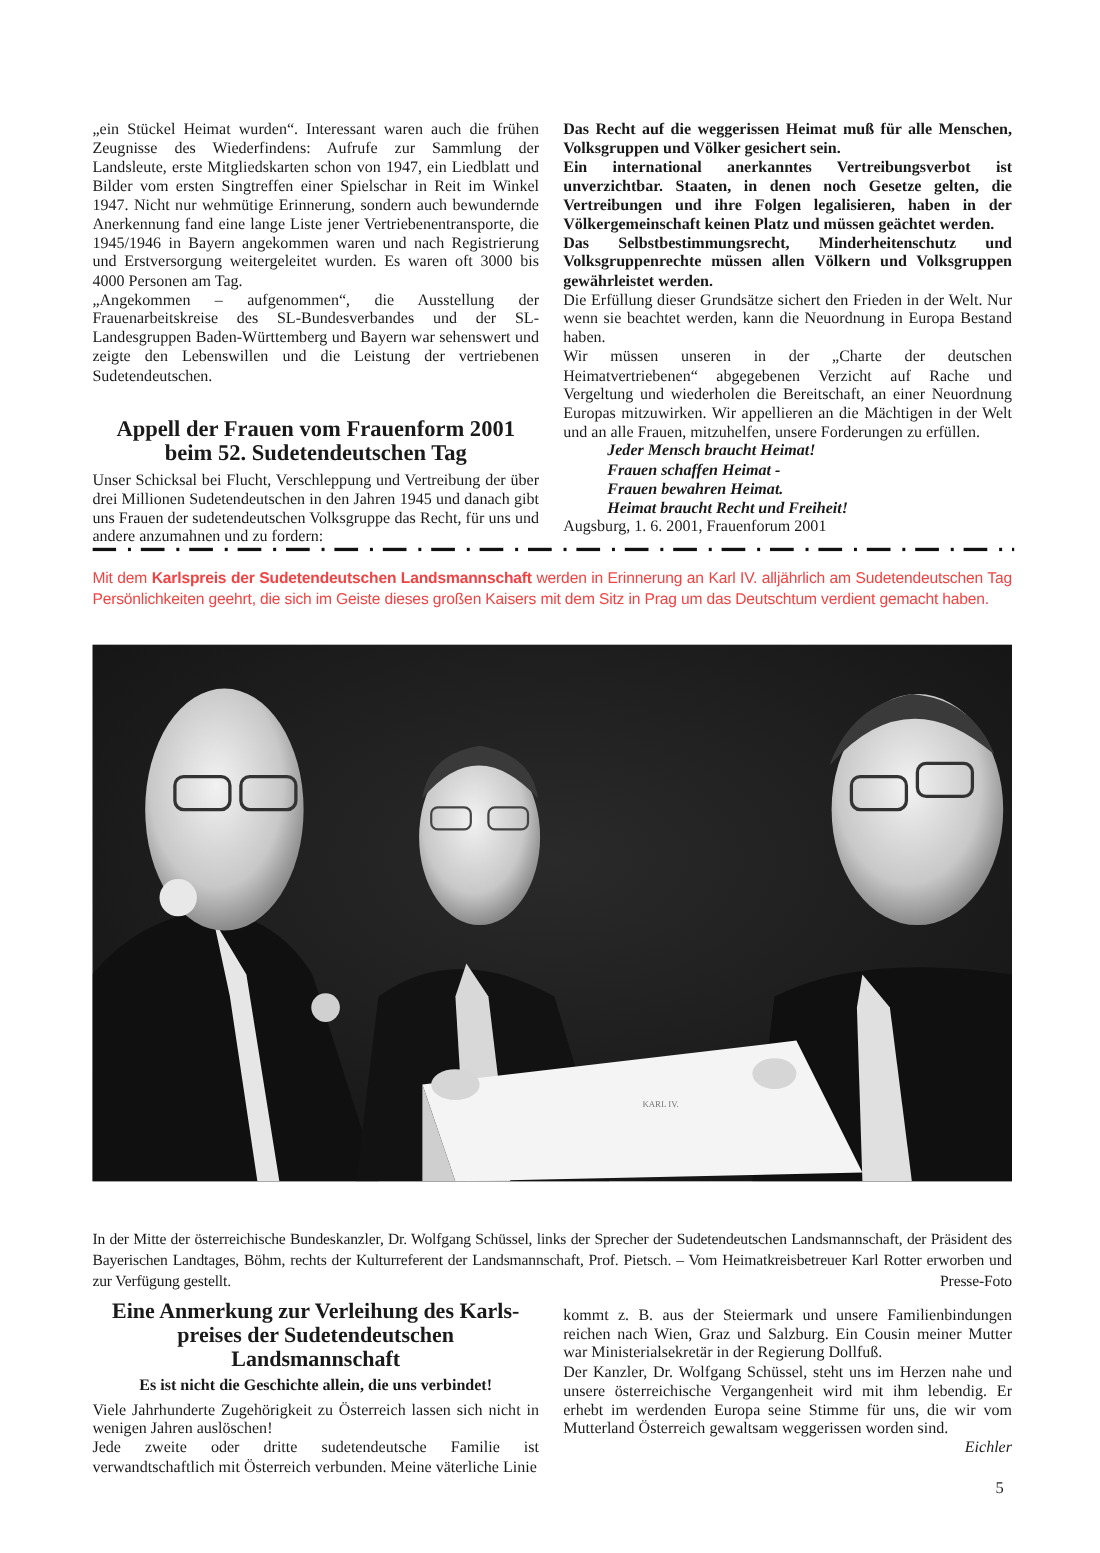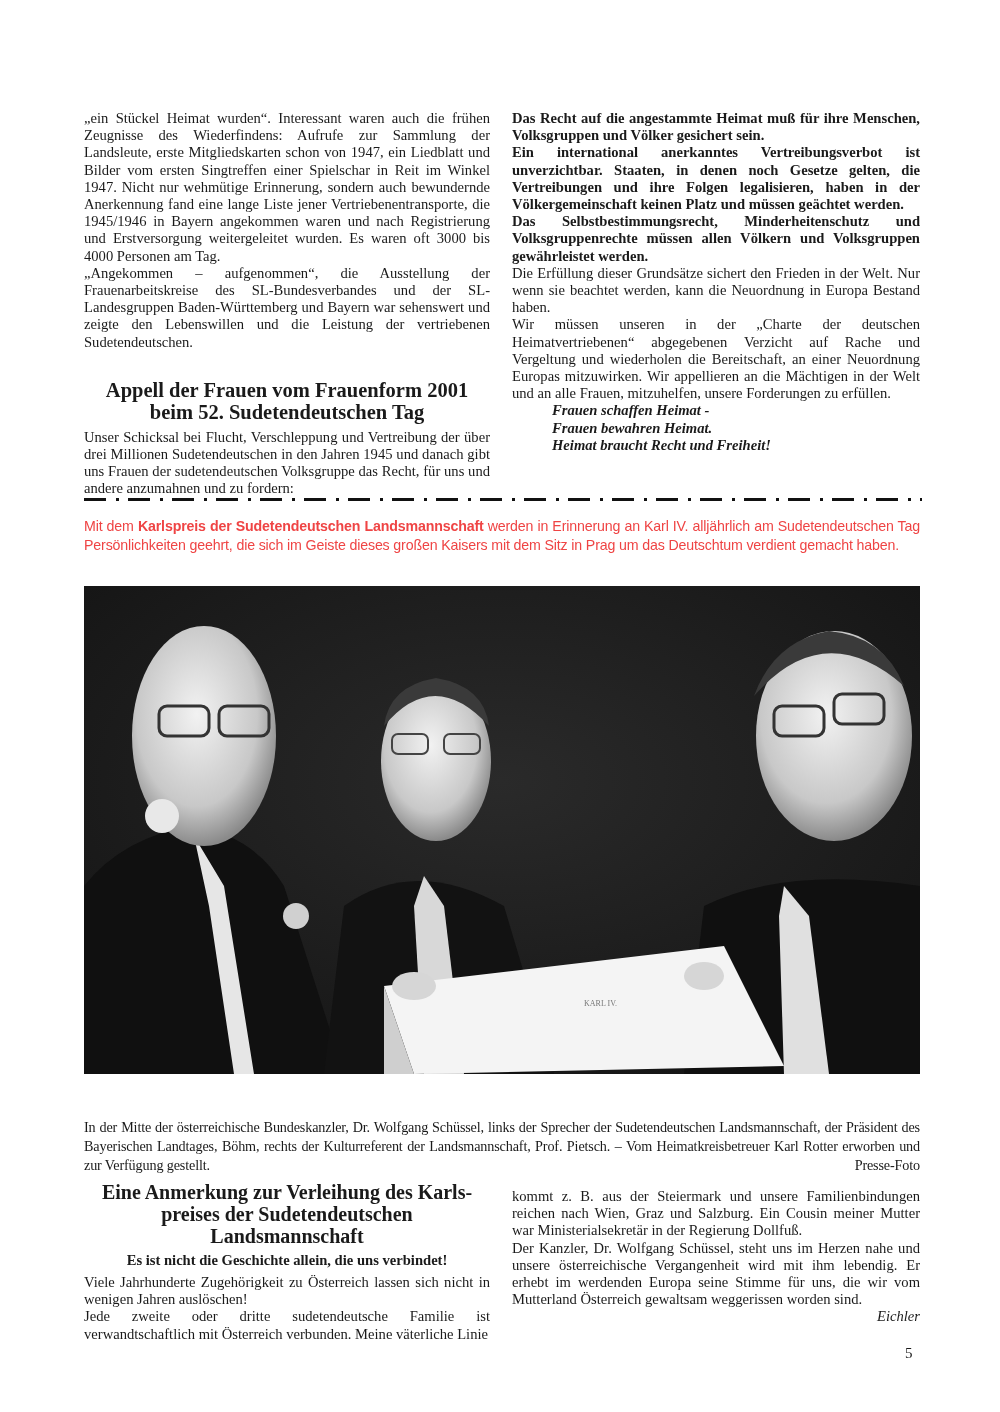--- a/index.html
+++ b/index.html
@@ -62,30 +62,32 @@
   <p>„ein Stückel Heimat wurden“. Interessant waren auch die frühen Zeugnisse des Wiederfindens: Aufrufe zur Sammlung der Landsleute, erste Mitgliedskarten schon von 1947, ein Liedblatt und Bilder vom ersten Singtreffen einer Spielschar in Reit im Winkel 1947. Nicht nur wehmütige Erinnerung, sondern auch bewundernde Anerkennung fand eine lange Liste jener Vertriebenentransporte, die 1945/1946 in Bayern angekommen waren und nach Registrierung und Erstversorgung weitergeleitet wurden. Es waren oft 3000 bis 4000 Personen am Tag.</p>
   <p>„Angekommen – aufgenommen“, die Ausstellung der Frauenarbeitskreise des SL-Bundesverbandes und der SL-Landesgruppen Baden-Württemberg und Bayern war sehenswert und zeigte den Lebenswillen und die Leistung der vertriebenen Sudetendeutschen.</p>
   <div class="heading">
     <div>Appell der Frauen vom Frauenform 2001</div>
     <div>beim 52. Sudetendeutschen Tag</div>
   </div>
   <p>Unser Schicksal bei Flucht, Verschleppung und Vertreibung der über drei Millionen Sudetendeutschen in den Jahren 1945 und danach gibt uns Frauen der sudetendeutschen Volksgruppe das Recht, für uns und andere anzumahnen und zu fordern:</p>
 </div>
 
 <div class="col col-right serif">
-  <p class="bold">Das Recht auf die angestammte Heimat muß für ihre Menschen, Volksgruppen und Völker gesichert sein.</p>
+  <p class="bold">Das Recht auf die weggerissen Heimat muß für alle Menschen, Volksgruppen und Völker gesichert sein.</p>
   <p class="bold">Ein international anerkanntes Vertreibungsverbot ist unverzichtbar. Staaten, in denen noch Gesetze gelten, die Vertreibungen und ihre Folgen legalisieren, haben in der Völkergemeinschaft keinen Platz und müssen geächtet werden.</p>
   <p class="bold">Das Selbstbestimmungsrecht, Minderheitenschutz und Volksgruppenrechte müssen allen Völkern und Volksgruppen gewährleistet werden.</p>
   <p>Die Erfüllung dieser Grundsätze sichert den Frieden in der Welt. Nur wenn sie beachtet werden, kann die Neuordnung in Europa Bestand haben.</p>
   <p>Wir müssen unseren in der „Charte der deutschen Heimatvertriebenen“ abgegebenen Verzicht auf Rache und Vergeltung und wiederholen die Bereitschaft, an einer Neuordnung Europas mitzuwirken. Wir appellieren an die Mächtigen in der Welt und an alle Frauen, mitzuhelfen, unsere Forderungen zu erfüllen.</p>
   <div class="italic-block">
+    <div>Jeder Mensch braucht Heimat!</div>
     <div>Frauen schaffen Heimat -</div>
     <div>Frauen bewahren Heimat.</div>
     <div>Heimat braucht Recht und Freiheit!</div>
   </div>
+  <p>Augsburg, 1. 6. 2001, Frauenforum 2001</p>
 </div>
 
 <div class="divider"></div>
 
 <div class="intro">
   <span>Mit dem </span><b>Karlspreis der Sudetendeutschen Landsmannschaft</b><span> werden in Erinnerung an Karl IV. alljährlich am Sudetendeutschen Tag Persönlichkeiten geehrt, die sich im Geiste dieses großen Kaisers mit dem Sitz in Prag um das Deutschtum verdient gemacht haben.</span>
 </div>
 
 <div class="photo">
   <svg width="836" height="488" viewBox="0 0 836 488">

